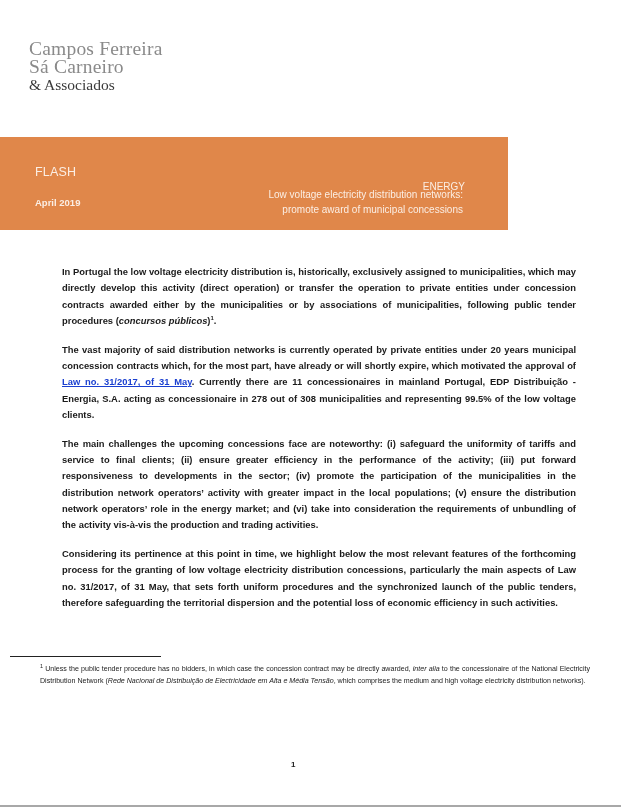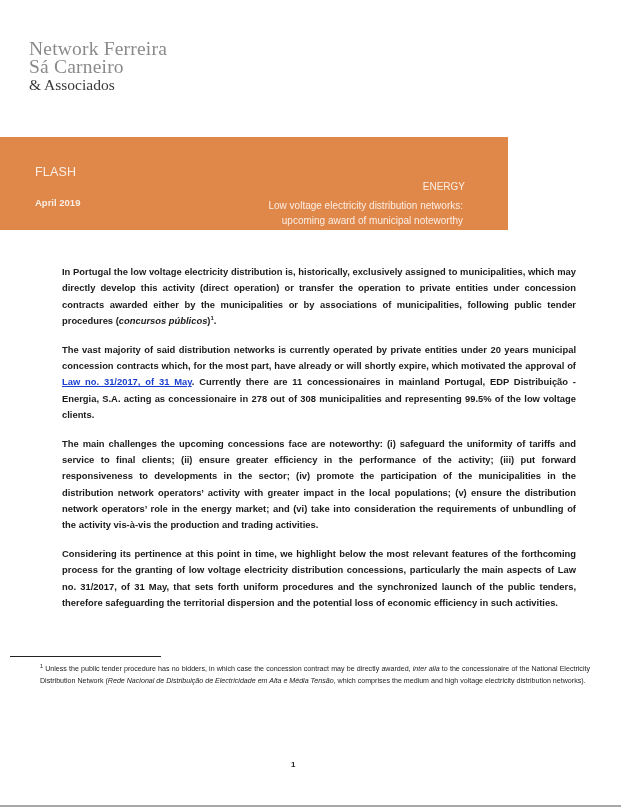--- a/index.html
+++ b/index.html
@@ -18,21 +18,21 @@
 
   .band {
     position: absolute; left: 0; top: 137px; width: 508px; height: 93px;
     background: #e0874a;
     color: #fbeee4;
   }
   .band .flash { position: absolute; left: 35px; top: 28px; font-size: 12.5px; letter-spacing: 0.2px; }
   .band .date { position: absolute; left: 35px; top: 60px; font-size: 9.5px; font-weight: bold; }
   .band .energy { position: absolute; right: 43px; top: 28px; font-size: 10px; margin-top: 16px; }
   .band .subtitle {
-    position: absolute; right: 45px; top: 61px; text-align: right;
+    position: absolute; right: 45px; top: 50px; text-align: right;
     font-size: 10px; line-height: 15px;
   }
 
   .body-text {
     position: absolute; left: 62px; top: 264px; width: 514px;
     font-size: 9.4px; font-weight: bold; color: #1a1a1a;
     line-height: 16.3px;
   }
   .body-text p { margin: 0 0 12.5px 0; text-align: justify; }
   .body-text a { color: #1a3fd0; text-decoration: underline; }
@@ -54,32 +54,32 @@
   }
   .bottom-bar {
     position: absolute; left: 0; top: 805px; width: 621px; height: 2px;
     background: #a8a8a8;
   }
 </style>
 </head>
 <body>
 
 <div class="logo">
-  <span class="l1">Network Ferreira</span>
+  <span class="l1">Campos Ferreira</span>
   <span class="l2">Sá Carneiro</span>
   <span class="l3">&amp; Associados</span>
 </div>
 
 <div class="band">
   <div class="flash">FLASH</div>
   <div class="date">April 2019</div>
   <div class="energy">ENERGY</div>
   <div class="subtitle">
     <div>Low voltage electricity distribution networks:</div>
-    <div>upcoming award of municipal noteworthy</div>
+    <div>promote award of municipal concessions</div>
   </div>
 </div>
 
 <div class="body-text">
   <p><span>In Portugal the low voltage electricity distribution is, historically, exclusively assigned to municipalities, which may directly develop this activity (direct operation) or transfer the operation to private entities under concession contracts awarded either by the municipalities or by associations of municipalities, following public tender procedures (</span><em>concursos públicos</em><span>)</span><sup>1</sup><span>.</span></p>
   <p><span>The vast majority of said distribution networks is currently operated by private entities under 20 years municipal concession contracts which, for the most part, have already or will shortly expire, which motivated the approval of </span><a href="#">Law no. 31/2017, of 31 May</a><span>. Currently there are 11 concessionaires in mainland Portugal, EDP Distribuição - Energia, S.A. acting as concessionaire in 278 out of 308 municipalities and representing 99.5% of the low voltage clients.</span></p>
   <p>The main challenges the upcoming concessions face are noteworthy: (i) safeguard the uniformity of tariffs and service to final clients; (ii) ensure greater efficiency in the performance of the activity; (iii) put forward responsiveness to developments in the sector; (iv) promote the participation of the municipalities in the distribution network operators’ activity with greater impact in the local populations; (v) ensure the distribution network operators’ role in the energy market; and (vi) take into consideration the requirements of unbundling of the activity vis-à-vis the production and trading activities.</p>
   <p>Considering its pertinence at this point in time, we highlight below the most relevant features of the forthcoming process for the granting of low voltage electricity distribution concessions, particularly the main aspects of Law no. 31/2017, of 31 May, that sets forth uniform procedures and the synchronized launch of the public tenders, therefore safeguarding the territorial dispersion and the potential loss of economic efficiency in such activities.</p>
 </div>
 

